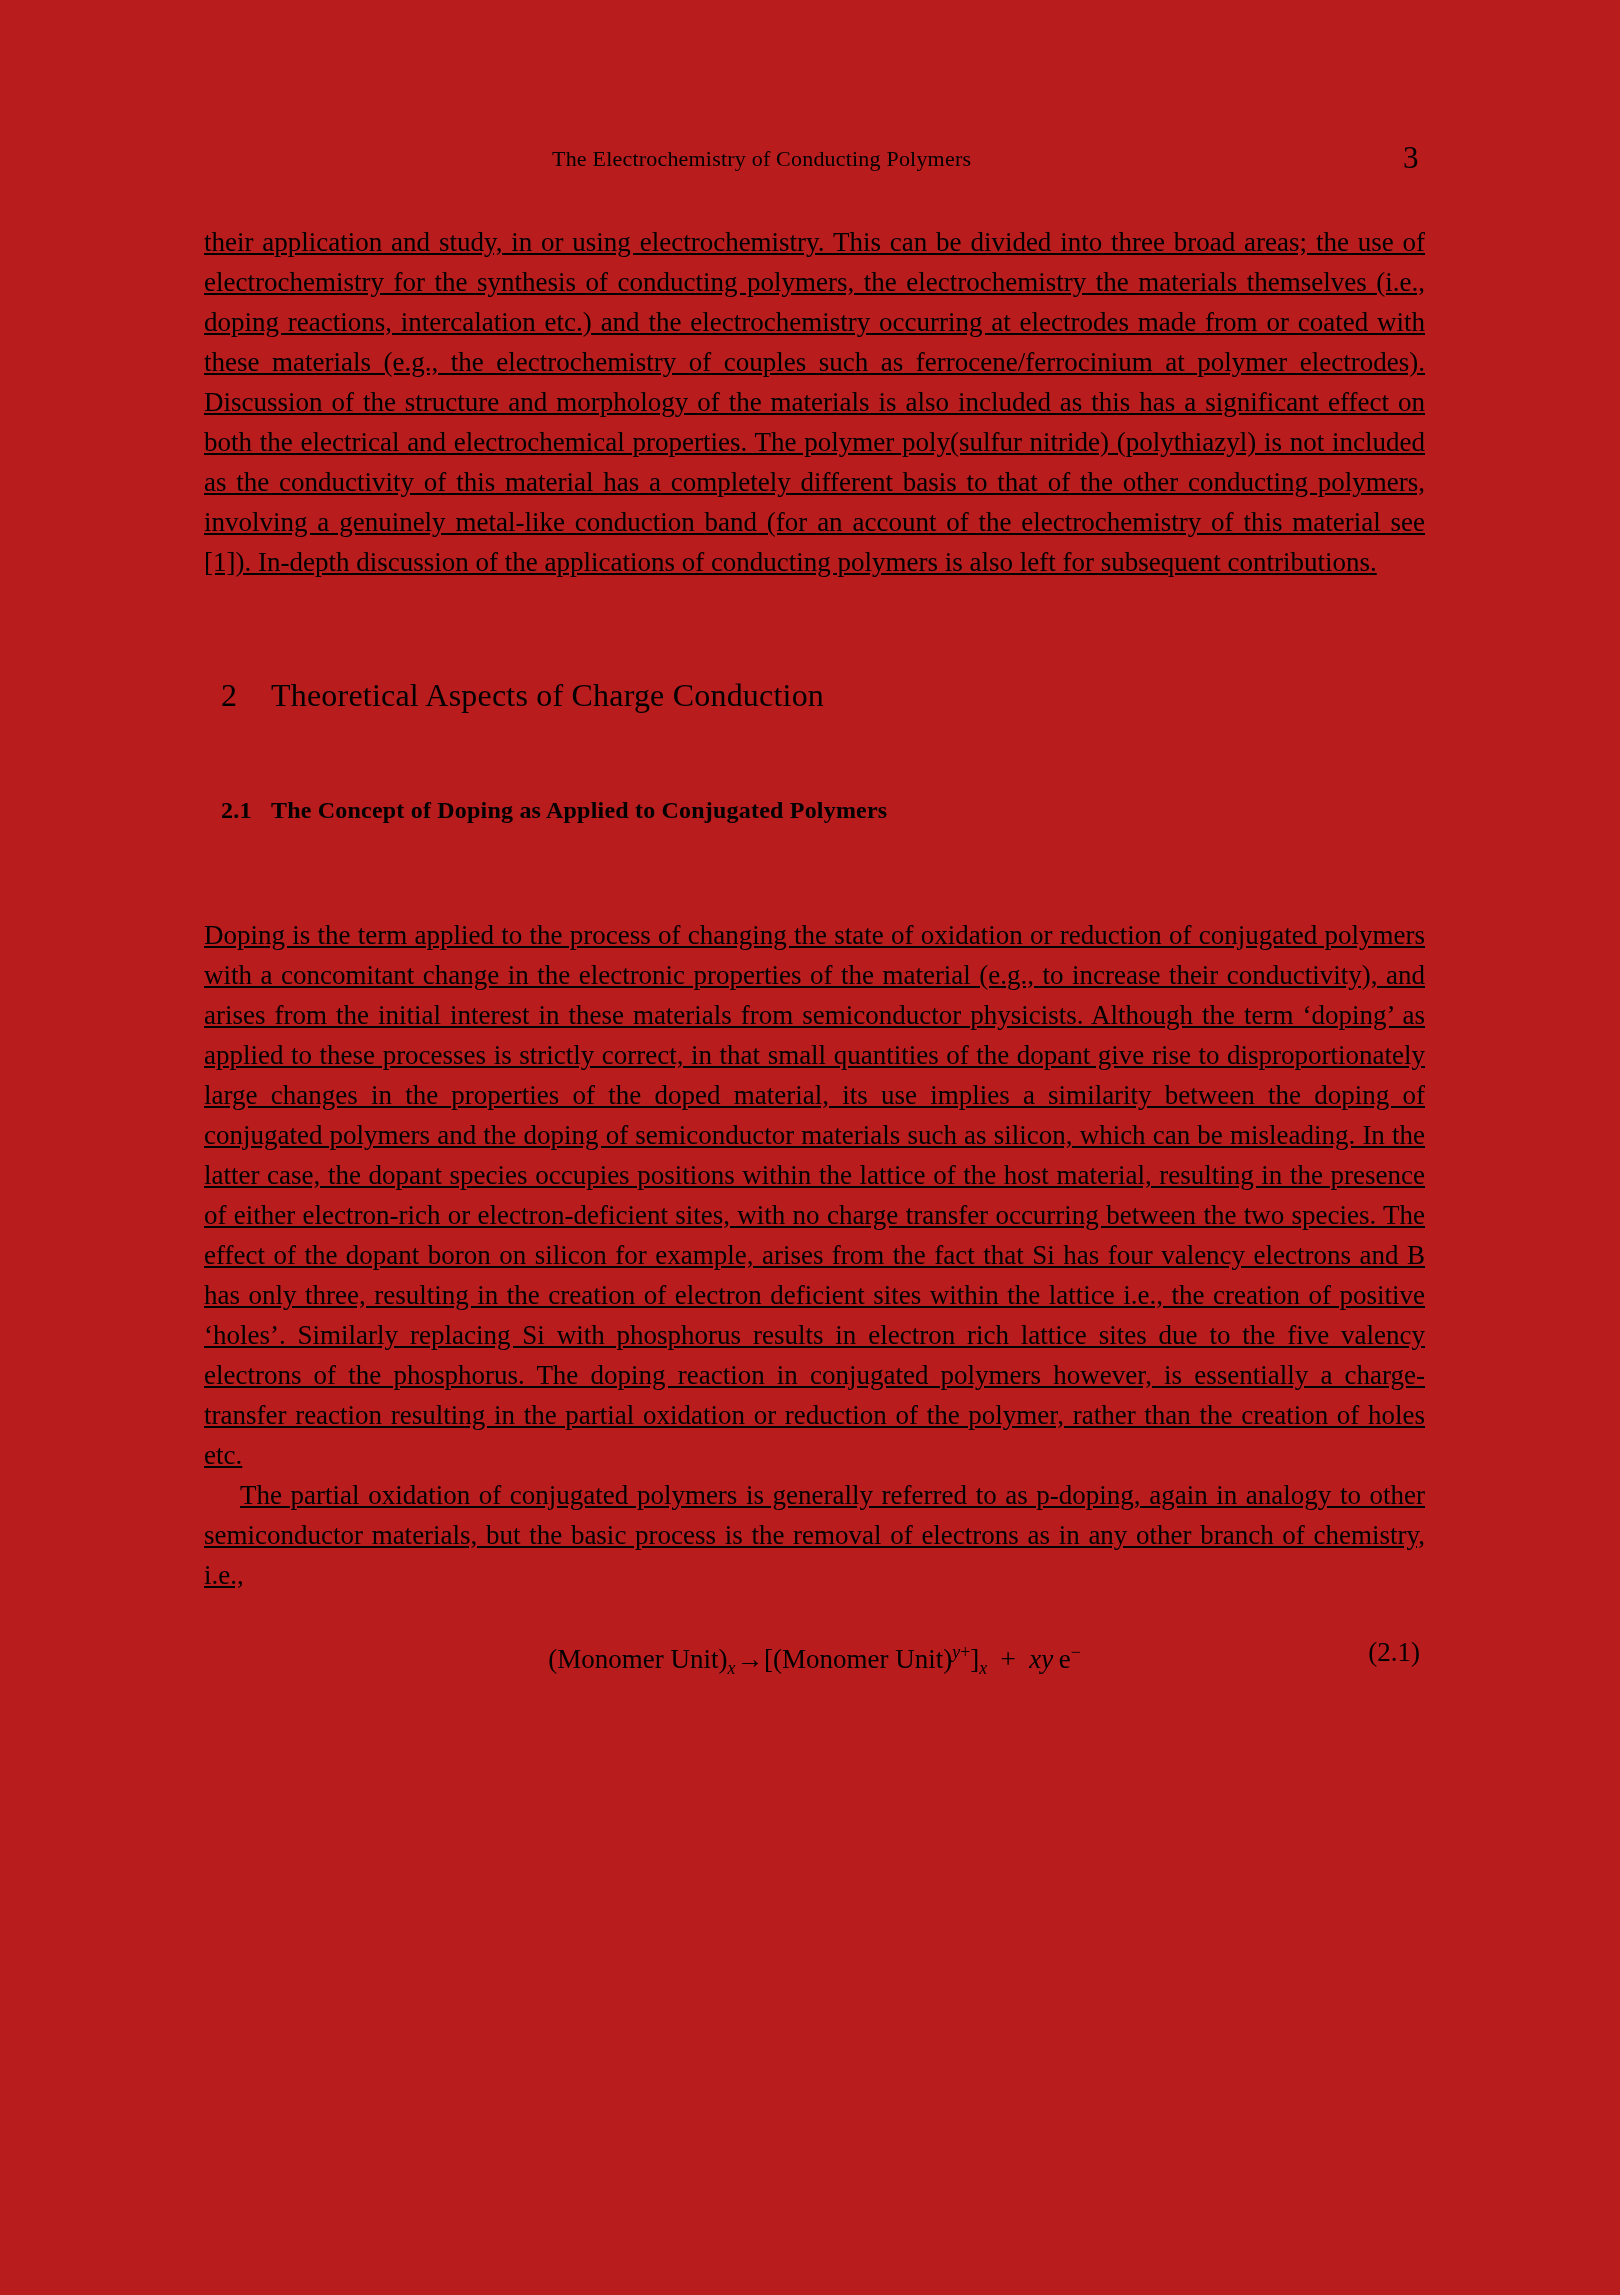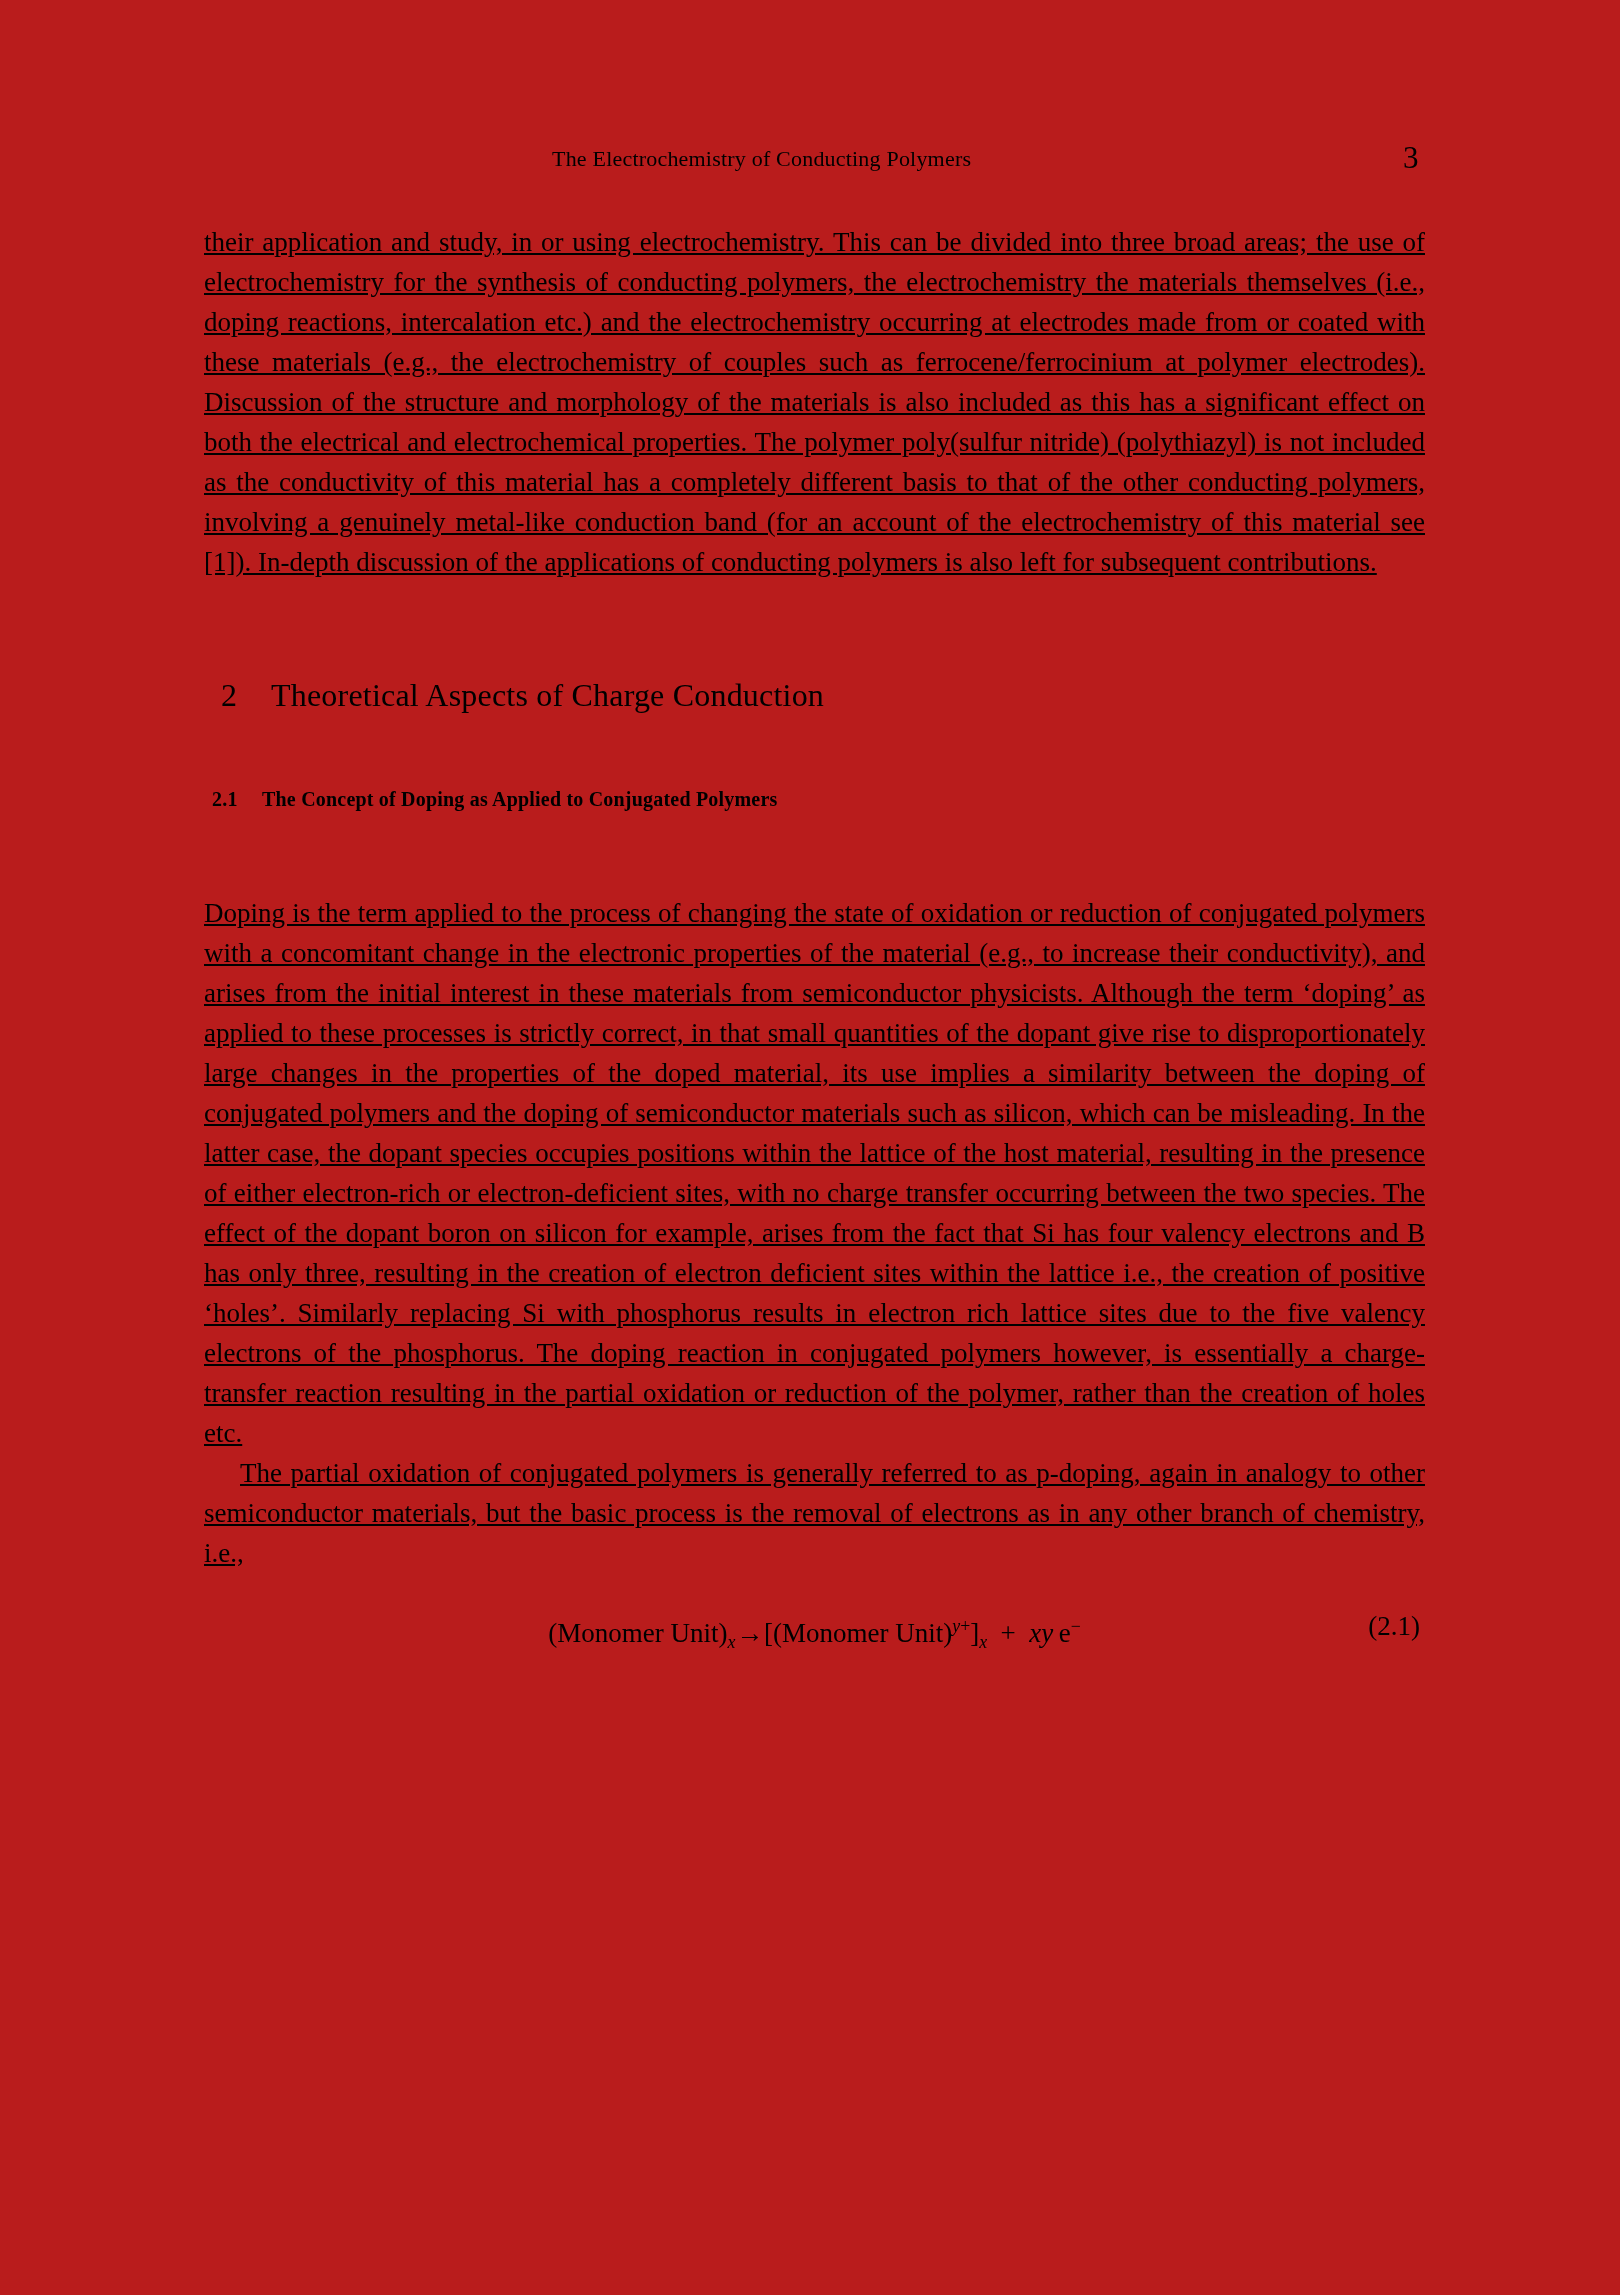--- a/index.html
+++ b/index.html
@@ -63,33 +63,33 @@
     margin: 17px;
     font-size: 32px;
     font-weight: normal;
     letter-spacing: 0.2px;
   }
   h2.sec .num {
     display: inline-block;
     width: 50px;
   }
   h3.subsec {
-    margin: 8px;
-    font-size: 20px;
+    margin: 17px;
+    font-size: 24px;
     font-weight: bold;
     letter-spacing: 0.2px;
   }
   h3.subsec .num {
     display: inline-block;
     width: 50px;
   }
   .equation {
     position: relative;
     font-size: 27px;
-    line-height: 39px;
+    line-height: 46px;
     height: 42px;
     text-align: right;
   }
   .equation .eq-body {
     position: absolute;
     left: 50%;
     transform: translateX(-50%);
     white-space: nowrap;
   }
   .equation .eq-num {

